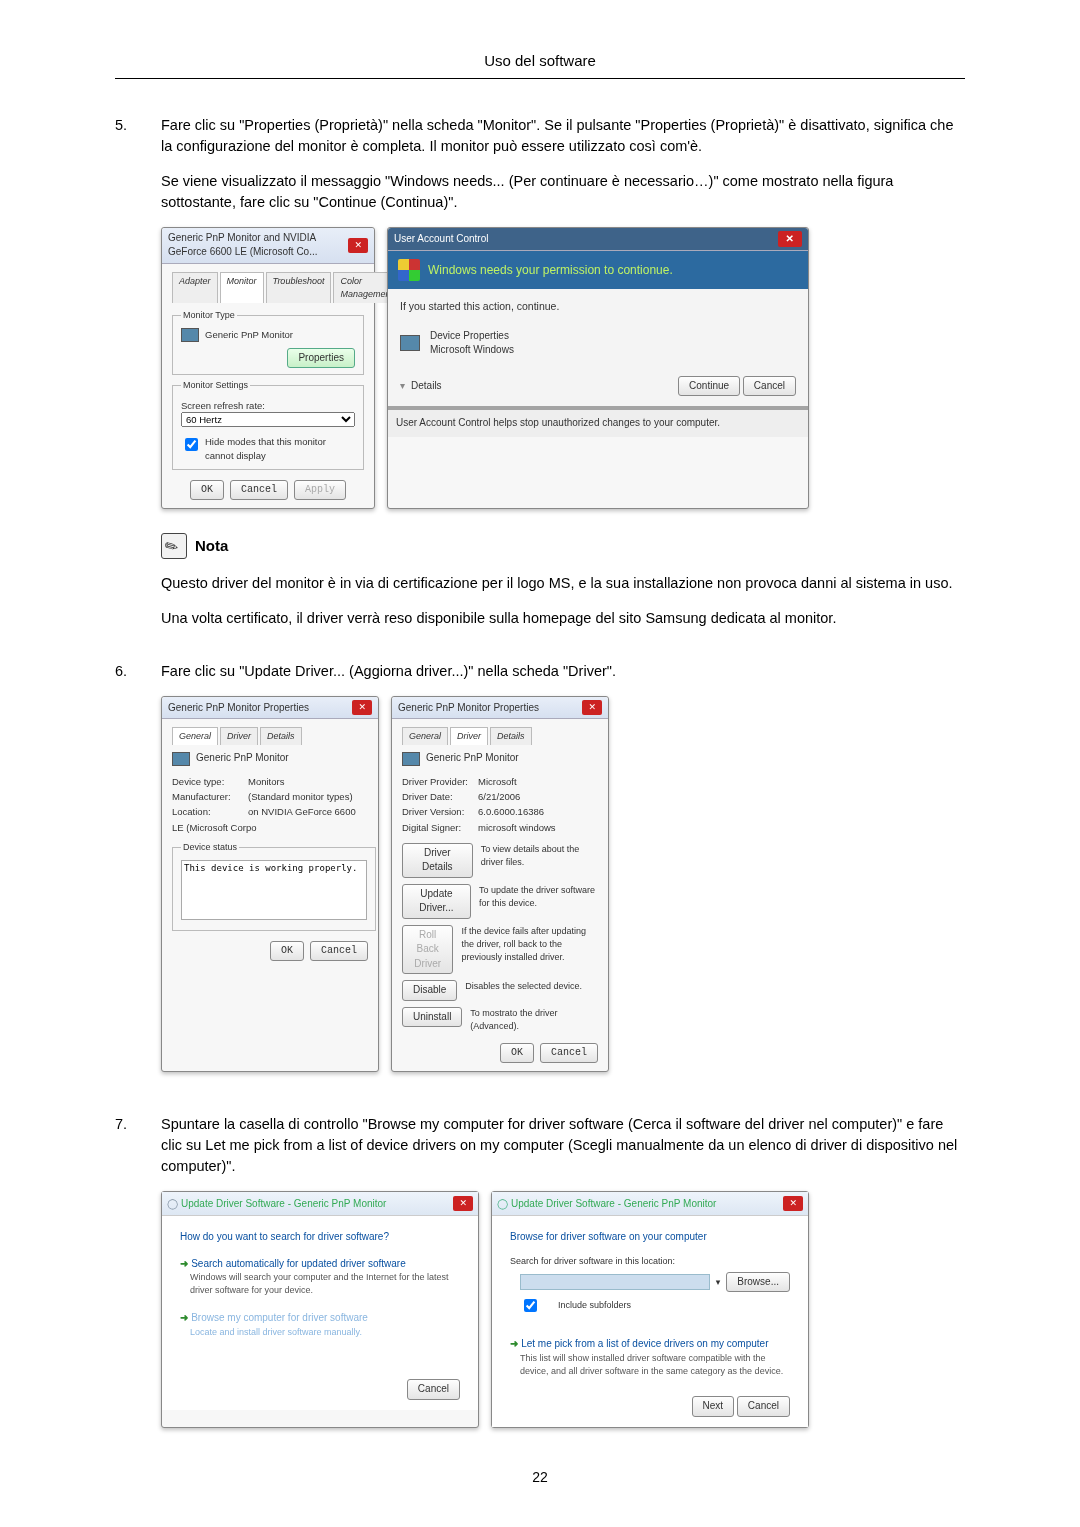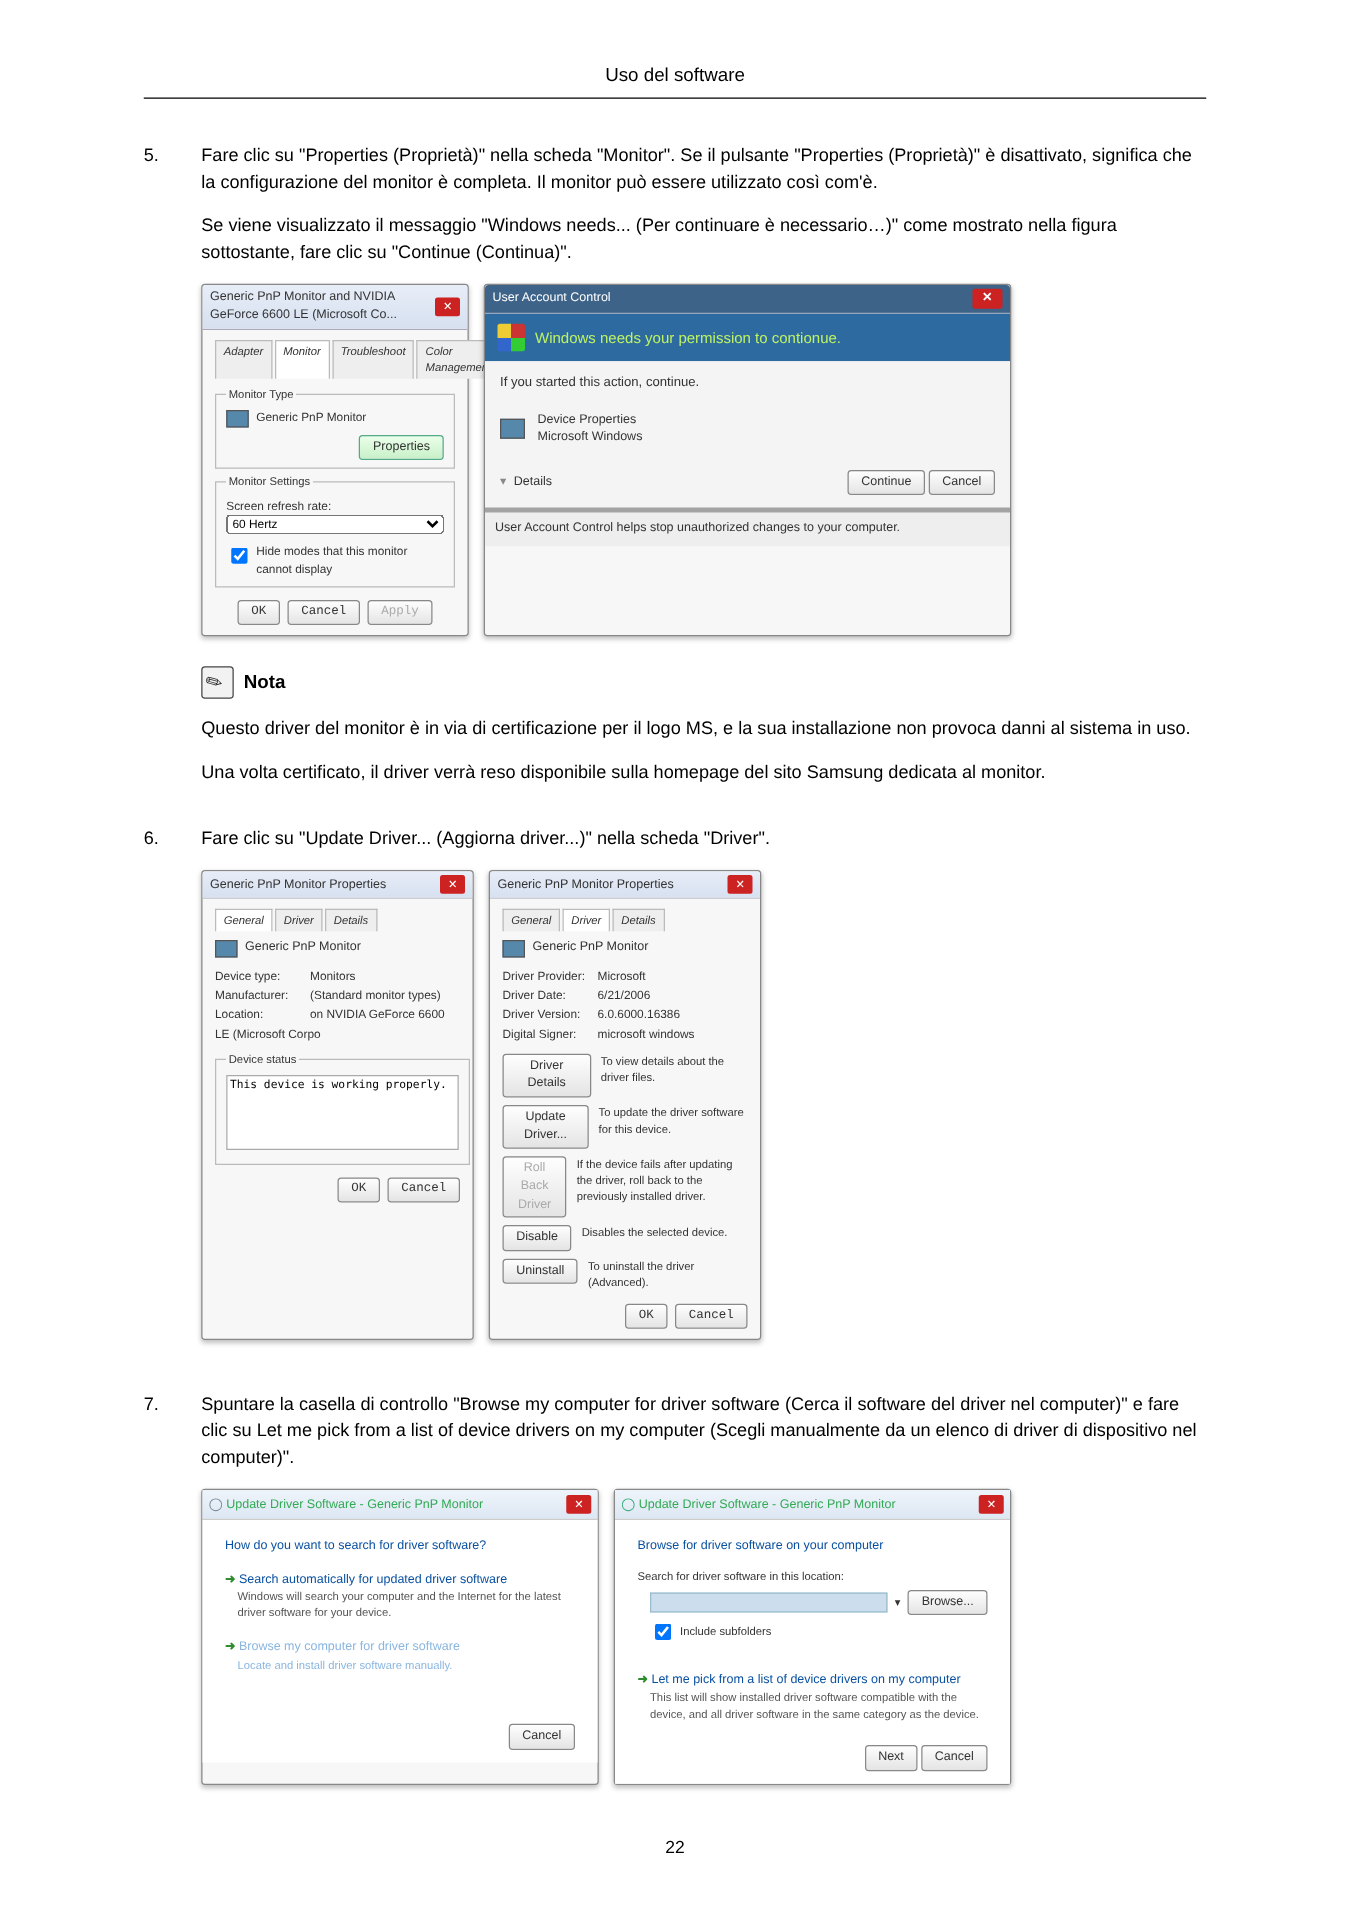--- a/index.html
+++ b/index.html
@@ -385,21 +385,21 @@
                 <div class="row">
                     <span class="btn" style="color:#aaa;">Roll Back Driver</span>
                     <span>If the device fails after updating the driver, roll back to the previously installed driver.</span>
                   </div>
                 <div class="row">
                     <span class="btn">Disable</span>
                     <span>Disables the selected device.</span>
                   </div>
                 <div class="row">
                     <span class="btn">Uninstall</span>
-                    <span>To uninstall the driver (Advanced).</span>
+                    <span>To mostrato the driver (Advanced).</span>
                   </div>
               </div>
               <div class="btn-row" style="text-align:right;">
                 <span class="btn">OK</span>
                 <span class="btn">Cancel</span>
               </div>
             </div>
           </div>
         </div>
       </div>
@@ -442,21 +442,21 @@
               <span class="red-badge">✕</span>
             </div>
             <div class="body">
               <div class="link" style="margin-bottom:10px;">Browse for driver software on your computer</div>
               <div style="font-size:9px;">Search for driver software in this location:</div>
               <div class="browse-row">
                 <div class="browse-box"></div>
                 <span style="font-size:9px;">▾</span>
                 <span class="btn">Browse...</span>
               </div>
-              <label style="display:flex;align-items:center;gap:4px;font-size:9px;margin-left:10px;">
+              <label style="display:flex;align-items:center;gap:18px;font-size:9px;margin-left:10px;">
                 <input type="checkbox" checked="" style="">
                 <span>Include subfolders</span>
               </label>
               <div style="height:22px;"></div>
               <div class="arrow-link link">Let me pick from a list of device drivers on my computer</div>
               <div class="sublink">This list will show installed driver software compatible with the device, and all driver software in the same category as the device.</div>
               <div style="text-align:right;margin-top:18px;">
                 <span class="btn">Next</span>
                 <span class="btn">Cancel</span>
               </div>

